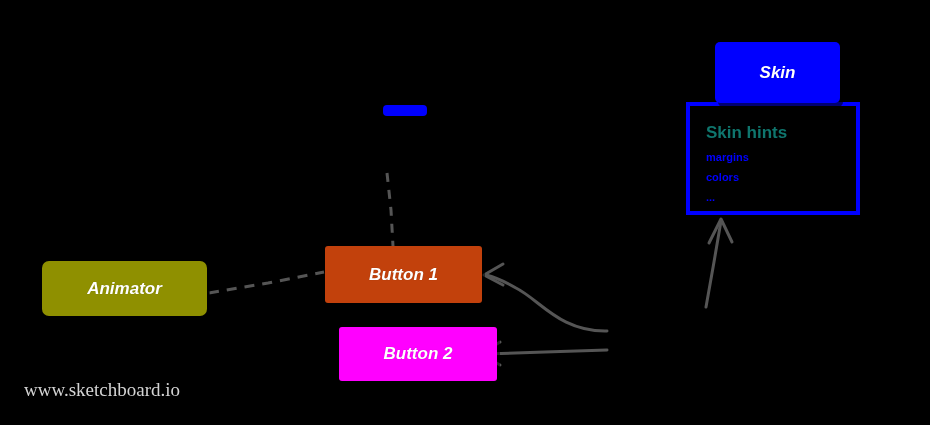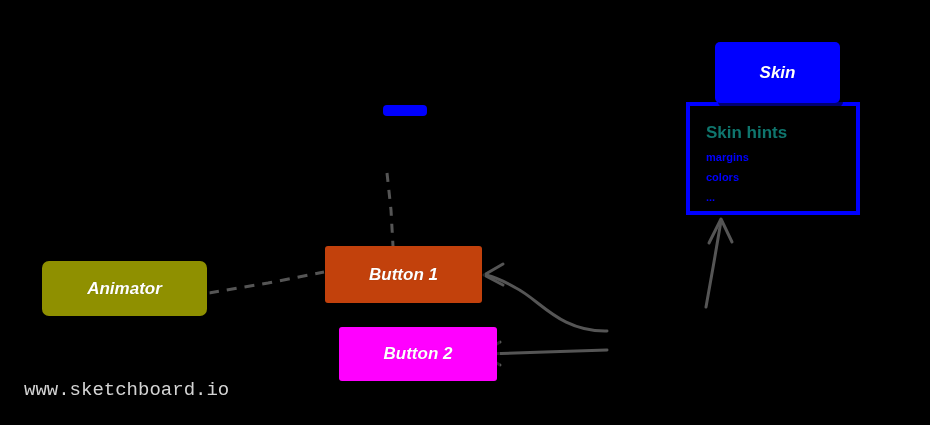--- a/index.html
+++ b/index.html
@@ -107,21 +107,21 @@
     line-height: 1;
     margin-bottom: 9px;
   }
 
   .watermark {
     position: absolute;
     left: 24px;
     top: 379px;
     color: #d4d4d4;
     font-size: 19px;
-    font-family: Liberation Mono, monospace;
+    font-family: Liberation Serif, serif;
     letter-spacing: 0px;
   }
 </style>
 </head>
 <body>
 
 <div id="canvas">
 
   <svg id="edges" viewBox="0 0 930 425" xmlns="http://www.w3.org/2000/svg">
 

